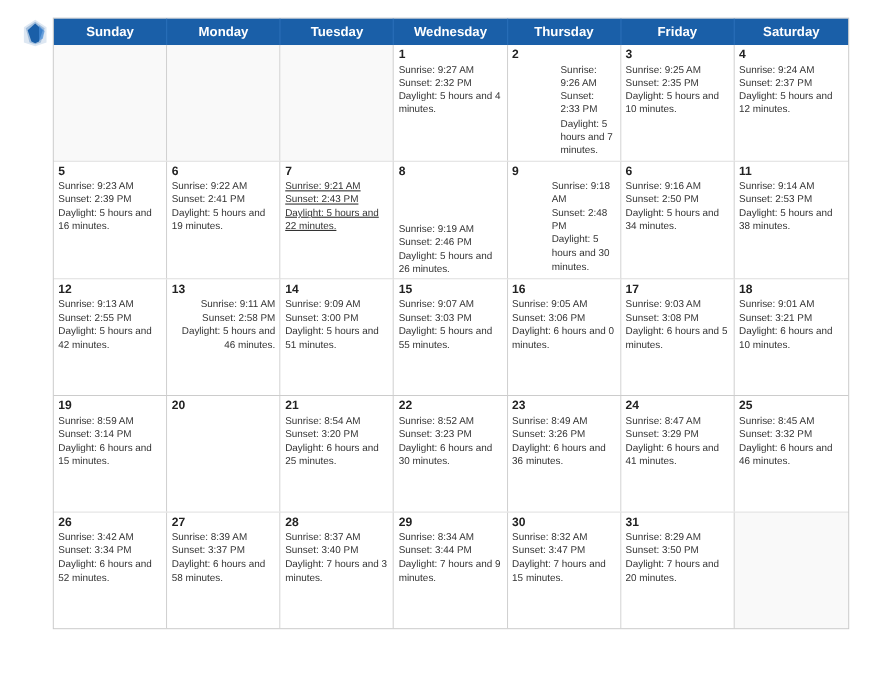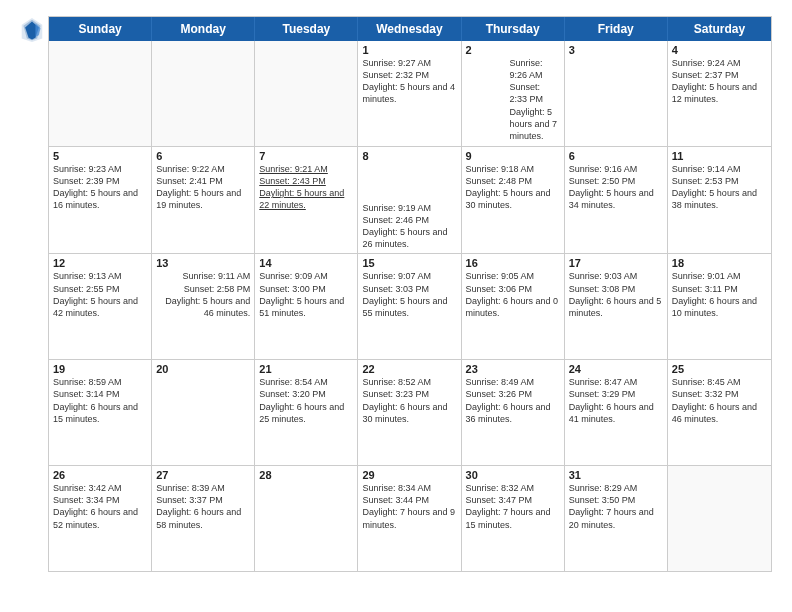--- a/index.html
+++ b/index.html
@@ -151,20 +151,23 @@
 Daylight: 5 hours and 4 minutes.</div>
           </div>
           <div class="cal-cell">
             <div class="day-num">2</div>
             <div class="cell-text" style="white-space: pre-line; margin-left: 44px;">Sunrise: 9:26 AM
 Sunset: 2:33 PM
 Daylight: 5 hours and 7 minutes.</div>
           </div>
           <div class="cal-cell">
             <div class="day-num">3</div>
+            <div class="cell-text" style="white-space: pre-line;">Sunrise: 9:25 AM
+Sunset: 2:35 PM
+Daylight: 5 hours and 10 minutes.</div>
           </div>
           <div class="cal-cell">
             <div class="day-num">4</div>
             <div class="cell-text" style="white-space: pre-line;">Sunrise: 9:24 AM
 Sunset: 2:37 PM
 Daylight: 5 hours and 12 minutes.</div>
           </div>
         </div>
         <div class="cal-row">
           <div class="cal-cell">
@@ -186,21 +189,21 @@
 Daylight: 5 hours and 22 minutes.</div>
           </div>
           <div class="cal-cell">
             <div class="day-num">8</div>
             <div class="cell-text" style="white-space: pre-line; margin-top: 40px;">Sunrise: 9:19 AM
 Sunset: 2:46 PM
 Daylight: 5 hours and 26 minutes.</div>
           </div>
           <div class="cal-cell">
             <div class="day-num">9</div>
-            <div class="cell-text" style="white-space: pre-line;">Sunrise: 9:18 AM
+            <div class="cell-text" style="white-space: pre-line; margin-left: 36px;">Sunrise: 9:18 AM
 Sunset: 2:48 PM
 Daylight: 5 hours and 30 minutes.</div>
           </div>
           <div class="cal-cell">
             <div class="day-num">6</div>
             <div class="cell-text" style="white-space: pre-line;">Sunrise: 9:16 AM
 Sunset: 2:50 PM
 Daylight: 5 hours and 34 minutes.</div>
           </div>
           <div class="cal-cell">
@@ -243,21 +246,21 @@
           </div>
           <div class="cal-cell">
             <div class="day-num">17</div>
             <div class="cell-text" style="white-space: pre-line;">Sunrise: 9:03 AM
 Sunset: 3:08 PM
 Daylight: 6 hours and 5 minutes.</div>
           </div>
           <div class="cal-cell">
             <div class="day-num">18</div>
             <div class="cell-text" style="white-space: pre-line;">Sunrise: 9:01 AM
-Sunset: 3:11 PM
+Sunset: 3:21 PM
 Daylight: 6 hours and 10 minutes.</div>
           </div>
         </div>
         <div class="cal-row">
           <div class="cal-cell">
             <div class="day-num">19</div>
             <div class="cell-text" style="white-space: pre-line;">Sunrise: 8:59 AM
 Sunset: 3:14 PM
 Daylight: 6 hours and 15 minutes.</div>
           </div>
@@ -303,20 +306,23 @@
 Daylight: 6 hours and 52 minutes.</div>
           </div>
           <div class="cal-cell">
             <div class="day-num">27</div>
             <div class="cell-text" style="white-space: pre-line;">Sunrise: 8:39 AM
 Sunset: 3:37 PM
 Daylight: 6 hours and 58 minutes.</div>
           </div>
           <div class="cal-cell">
             <div class="day-num">28</div>
+            <div class="cell-text" style="white-space: pre-line;">Sunrise: 8:37 AM
+Sunset: 3:40 PM
+Daylight: 7 hours and 3 minutes.</div>
           </div>
           <div class="cal-cell">
             <div class="day-num">29</div>
             <div class="cell-text" style="white-space: pre-line;">Sunrise: 8:34 AM
 Sunset: 3:44 PM
 Daylight: 7 hours and 9 minutes.</div>
           </div>
           <div class="cal-cell">
             <div class="day-num">30</div>
             <div class="cell-text" style="white-space: pre-line;">Sunrise: 8:32 AM

